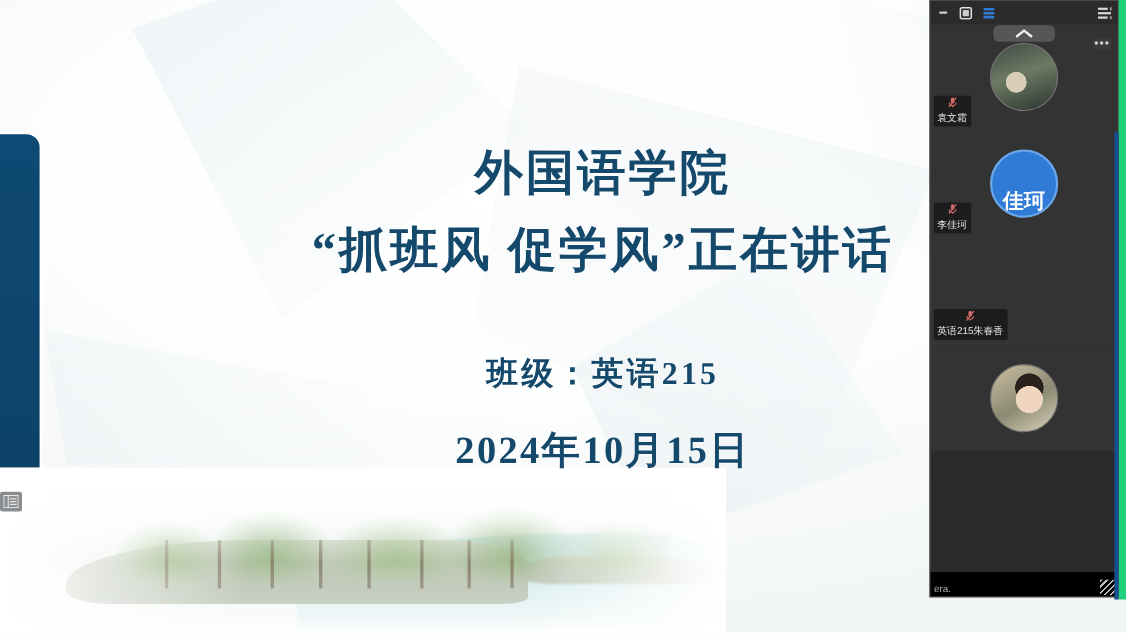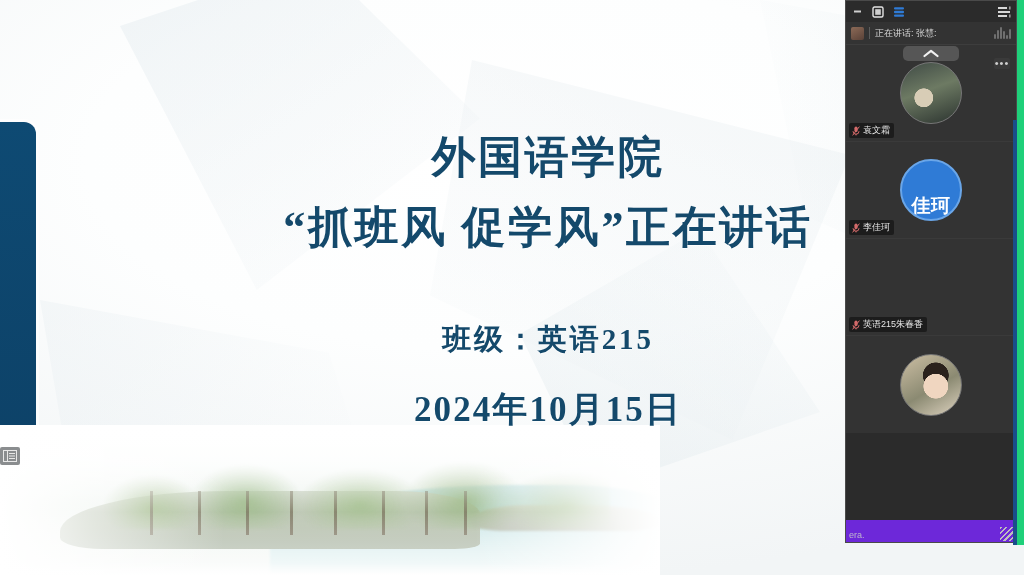--- a/index.html
+++ b/index.html
@@ -178,26 +178,26 @@
       radial-gradient(circle at 30% 56%, #e0577f 0 20%, rgba(224,87,127,0) 21%),
       radial-gradient(circle at 44% 34%, #d4467a 0 14%, rgba(212,70,122,0) 15%),
       linear-gradient(160deg, #8fc0e8 0%, #b9d7ef 50%, #e9f2f8 100%); }
   .ph3 { background:
       radial-gradient(circle at 58% 52%, #f0d6c0 0 26%, rgba(240,214,192,0) 27%),
       radial-gradient(circle at 58% 34%, #2a211c 0 24%, rgba(42,33,28,0) 25%),
       linear-gradient(150deg, #cdbfa4 0%, #8b8a72 55%, #ded3c0 100%); }
   .name-tag {
     position: absolute; left: 3px; bottom: 3px; max-width: 150px;
     background: rgba(20,20,20,.72); border-radius: 2px;
-    padding: 1px 4px 1px 3px; display: flex; align-items: center; gap: 3px;
+    padding: 1px 4px 1px 3px; display: flex; align-items: center; gap: 3px; flex-direction: column;
   }
   .mic-ico { width: 8px; height: 10px; flex: 0 0 auto; }
   .name-tag span { color: #e6e6e6; font-size: 9px; white-space: nowrap; }
 
-  .meet-footer { position: relative; height: 22px; background: #6d28d9; flex: 0 0 auto; }
+  .meet-footer { position: relative; height: 22px; background: #000000; flex: 0 0 auto; }
   .watermark { position: absolute; left: 3px; bottom: 2px; color: #cccccc; font-size: 9px;
                opacity: .85; display: flex; align-items: center; gap: 2px; }
   .grip { position: absolute; right: 2px; bottom: 1px; width: 14px; height: 14px;
           background: repeating-linear-gradient(135deg, #bdbdbd 0 1.5px, transparent 1.5px 4px); }
 
   .green-edge { position: absolute; right: 0; top: 0; width: 7px; height: 545px; background: #1fd07a; }
   .blue-edge  { position: absolute; right: 7px; top: 120px; width: 4px; height: 425px; background: #1a4e8a; }
 </style>
 </head>
 <body>
@@ -276,33 +276,20 @@
         <svg width="14" height="12" viewBox="0 0 14 12">
           <rect x="0" y="1" width="9" height="2" fill="#d8d8d8"></rect>
           <rect x="0" y="5" width="12" height="2" fill="#d8d8d8"></rect>
           <rect x="0" y="9" width="9" height="2" fill="#d8d8d8"></rect>
           <rect x="11" y="0.5" width="1.6" height="3" fill="#9a9a9a"></rect>
           <rect x="11" y="8.5" width="1.6" height="3" fill="#9a9a9a"></rect>
         </svg>
       </div>
     </div>
 
-    <div class="speaking-bar">
-      <div class="sp-avatar"></div>
-      <div class="sp-divider"></div>
-      <div class="sp-text">正在讲话: 张慧:</div>
-      <div class="sp-wave">
-        <i style="height:5px"></i>
-          <i style="height:9px"></i>
-          <i style="height:12px"></i>
-        <i style="height:8px"></i>
-          <i style="height:4px"></i>
-          <i style="height:10px"></i>
-      </div>
-    </div>
 
     <div class="tiles">
       <div class="scroll-up">
         <svg width="16" height="9" viewBox="0 0 16 9">
           <polyline points="1.5,7 8,1.8 14.5,7" fill="none" stroke="#f0f0f0" stroke-width="2.2" stroke-linecap="round" stroke-linejoin="round"></polyline>
         </svg>
       </div>
       <div class="more-btn">•••</div>
 
       <div class="tile">

